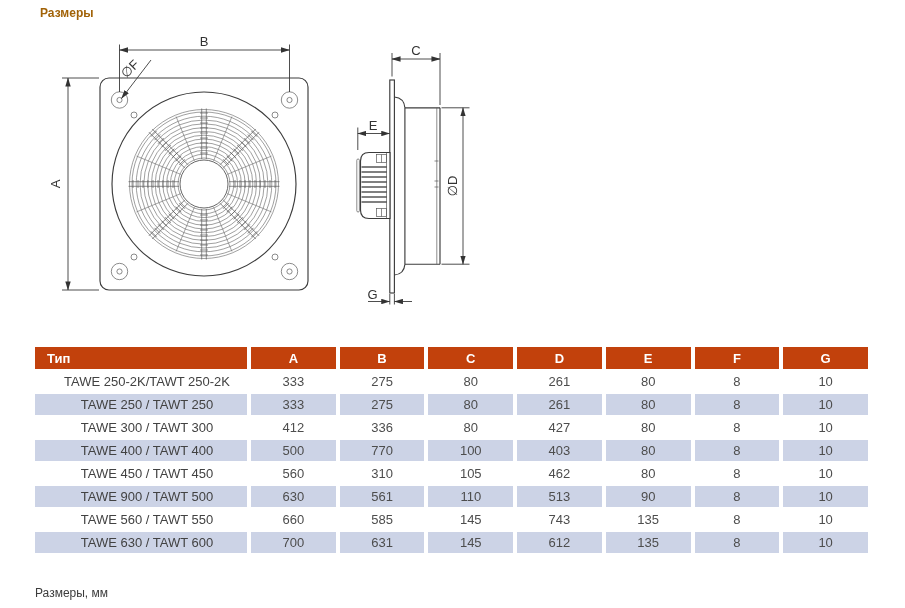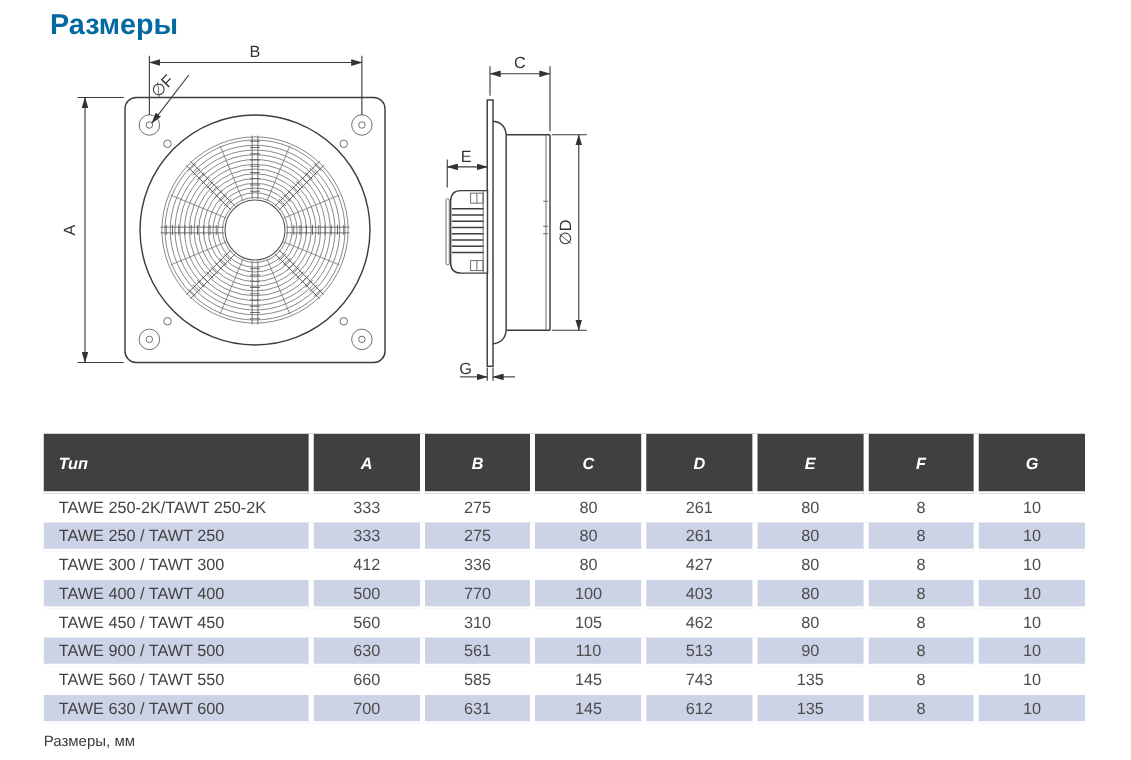--- a/index.html
+++ b/index.html
@@ -1,32 +1,32 @@
 <!DOCTYPE html>
 <html><head>
 <meta charset="utf-8">
 <style>
   html,body{margin:0;padding:0;background:#fff;}
   #page{position:relative;width:905px;height:608px;background:#fff;overflow:hidden;
         font-family:"Liberation Sans",sans-serif;}
-  #page-title{position:absolute;left:40px;top:6px;font-size:23px;font-weight:bold;color:#0369a1;}
+  #page-title{position:absolute;left:40px;top:6px;font-size:12px;font-weight:bold;color:#a16207;}
   #drawing-svg{position:absolute;left:0;top:24px;}
   .dl{stroke:#3a3a3a;stroke-width:0.9;fill:none;}           
   .ol{stroke:#3c3c3c;stroke-width:1.15;fill:none;}          
   .olf{stroke:#3c3c3c;stroke-width:1.15;fill:#fff;}
   .tl{stroke:#5a5a5a;stroke-width:0.7;fill:none;}           
   .gr{stroke:#606060;stroke-width:0.6;fill:none;}           
   .dimtxt{font-family:"Liberation Sans",sans-serif;font-size:13px;fill:#333;}
   #spec-table{position:absolute;left:35px;top:347px;width:833px;border-collapse:separate;border-spacing:0;table-layout:fixed;}
-  #spec-table th{background:#404040;color:#fff;font-size:13px;font-weight:bold;height:22px;padding:12px;text-align:center;font-style:italic;}
+  #spec-table th{background:#c2410c;color:#fff;font-size:13px;font-weight:bold;height:22px;padding:0;text-align:center;}
   #spec-table th.type-col{text-align:left;padding-left:12px;}
   #spec-table th + th, #spec-table td + td{border-left:4px solid #fff;}
   #spec-table th{border-bottom:2px solid #fff;}
   #spec-table td{font-size:13px;color:#4d4d4d;height:21px;padding:0;text-align:center;border-bottom:2px solid #fff;}
-  #spec-table td.type-col{text-align:left;padding-left:12px;color:#424242;}
+  #spec-table td.type-col{text-align:center;padding-left:12px;color:#424242;}
   #spec-table tbody tr:nth-child(even) td{background:#ccd3e6;}
   #footnote{position:absolute;left:35px;top:586px;font-size:12px;color:#3c3c3c;}
 </style>
 </head>
 <body>
 
 <div id="page">
 
   <div id="page-title">Размеры</div>
 

